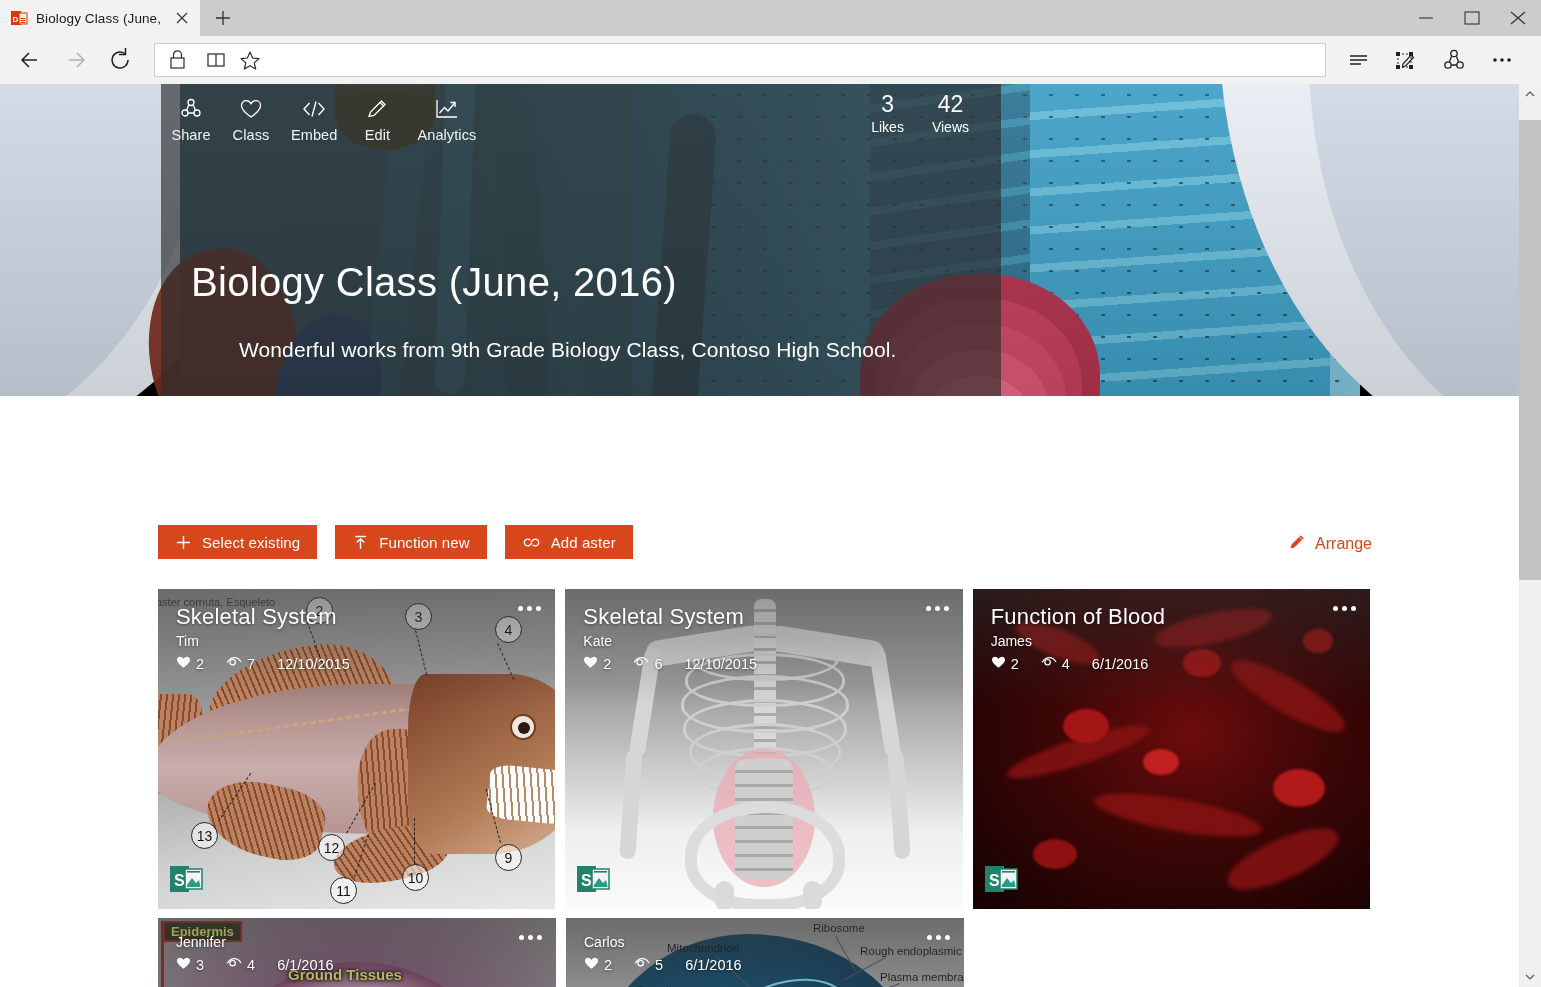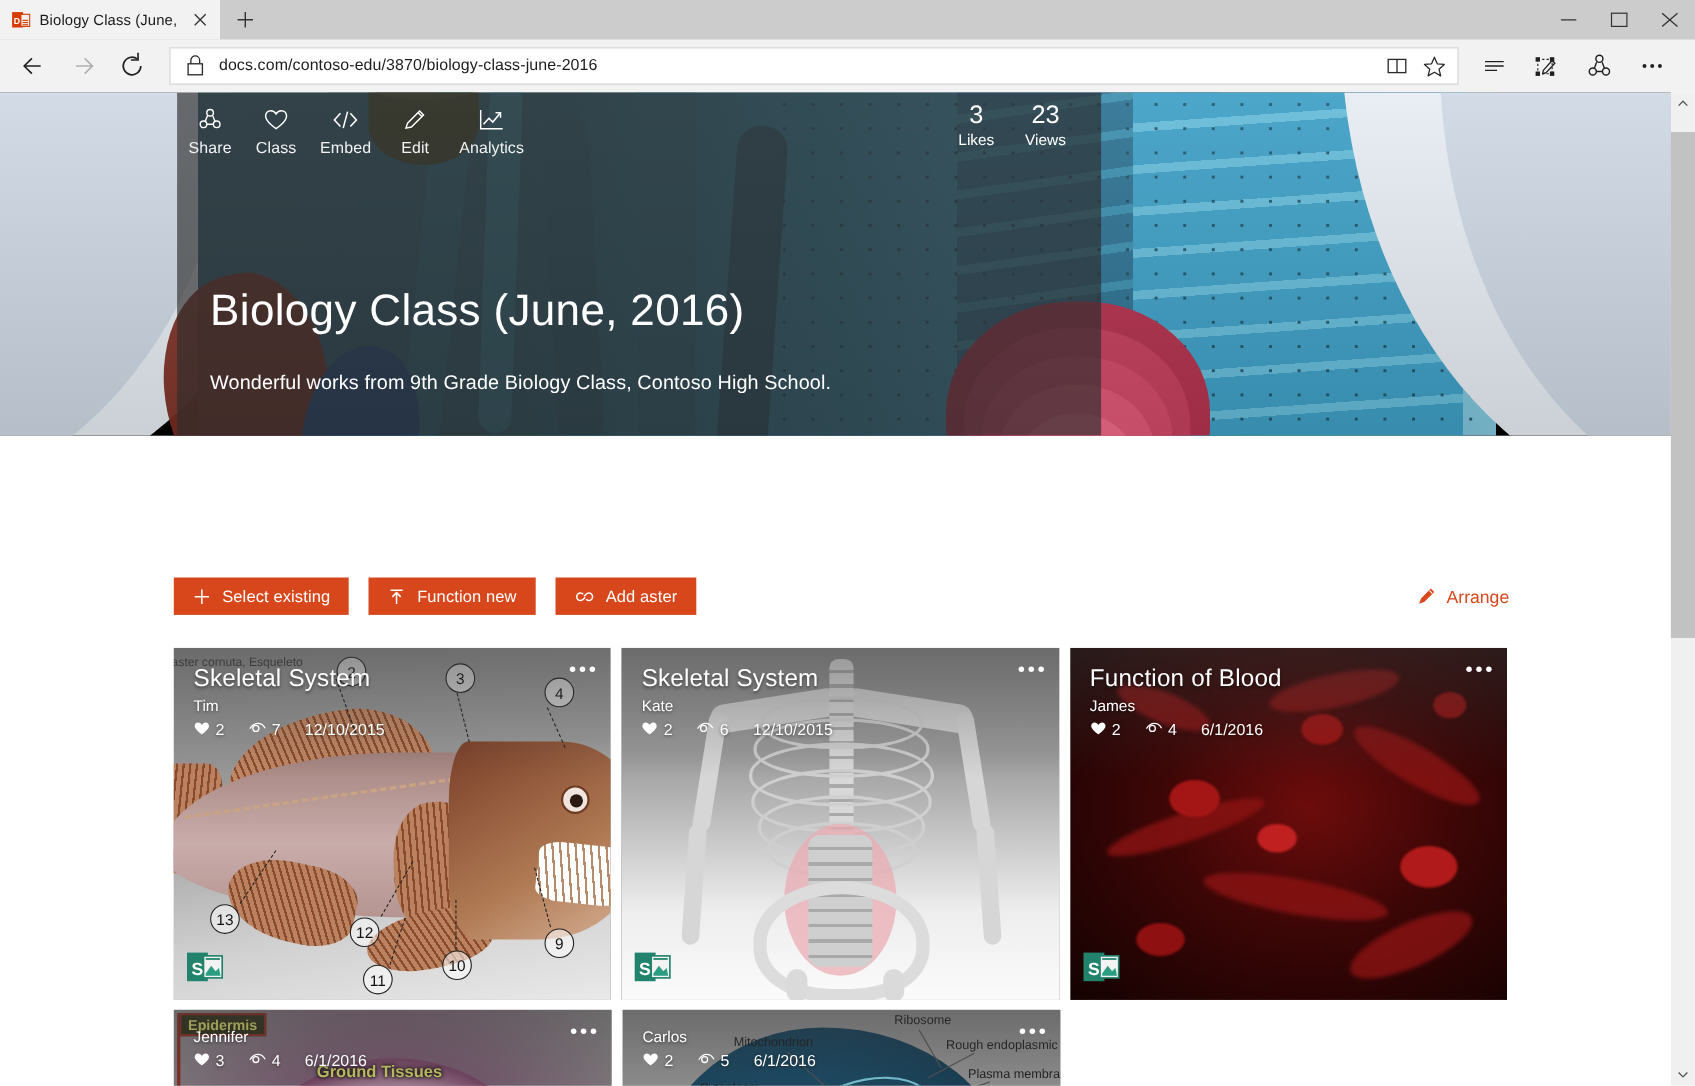--- a/index.html
+++ b/index.html
@@ -117,21 +117,21 @@
   .tb-ico { height:30px; display:flex; align-items:center; justify-content:center; }
   .tb-label { font-size:14.5px; margin-top:3px; color:#f2f2f2; letter-spacing:.1px;}
   .tb-spacer { flex:1 1 auto; }
   .tb-stat { display:flex; flex-direction:column; align-items:center; padding: 0 14px; color:#fff;}
   .tb-stat .num { font-size:23px; line-height:28px; font-weight:300;}
   .tb-stat .cap { font-size:14px; margin-top:1px; }
 
   .hero-text { position:absolute; left:191px; top:172px; width:800px; color:#fff; }
   .hero-title { font-size:40px; font-weight:300; line-height:52px; letter-spacing:.3px; }
   .hero-sub { font-size:15px; margin-top:2px; letter-spacing:.1px; }
-  .hero-desc { font-size:18px; margin-top:30px; letter-spacing:.1px; }
+  .hero-desc { font-size:21px; margin-top:30px; letter-spacing:.1px;margin-left:48px; }
   .btnrow { position:absolute; left:158px; top:441px; display:flex; gap:18px; }
   .abtn {
     height:34px; background:#d8471b; color:#fff; border:none;
     display:flex; align-items:center; gap:10px; padding: 0 17px;
     font-size:15px; font-family:"Liberation Sans", sans-serif; cursor:pointer;
     letter-spacing:.1px;
   }
   .abtn .ico { display:flex; align-items:center; }
   .arrange {
     position:absolute; right:147px; top:448px; display:flex; align-items:center; gap:8px;
@@ -305,21 +305,20 @@
       </svg>
     </div>
 
     <div class="urlwrap">
       <span class="lockbox">
         <svg width="44" height="32" viewBox="0 0 44 32">
           <rect x="16" y="14" width="13" height="10" fill="none" stroke="#2a2a2a" stroke-width="1.2"></rect>
           <path d="M18.5 14 v-3.2 a4 4 0 0 1 8 0 V14" fill="none" stroke="#2a2a2a" stroke-width="1.2"></path>
         </svg>
       </span>
-      <span class="urltext">docs.com/contoso-edu/3870/biology-class-june-2016</span>
       <span class="url-icon">
         <svg width="34" height="32" viewBox="0 0 34 32">
           <rect x="9" y="10" width="16" height="12" fill="none" stroke="#2a2a2a" stroke-width="1.2"></rect>
           <path d="M17 10 V22" stroke="#2a2a2a" stroke-width="1.2"></path>
         </svg>
       </span>
       <span class="url-icon">
         <svg width="34" height="32" viewBox="0 0 34 32">
           <path d="M17 8 L19.6 14 L26 14.6 L21.2 18.9 L22.7 25 L17 21.7 L11.3 25 L12.8 18.9 L8 14.6 L14.4 14 Z" fill="none" stroke="#2a2a2a" stroke-width="1.2" stroke-linejoin="round"></path>
         </svg>
@@ -446,21 +445,21 @@
           <span class="tb-label">Analytics</span>
         </div>
 
         <div class="tb-spacer"></div>
 
         <div class="tb-stat">
           <span class="num">3</span>
           <span class="cap">Likes</span>
         </div>
         <div class="tb-stat">
-          <span class="num">23</span>
+          <span class="num">42</span>
           <span class="cap">Views</span>
         </div>
         <div style="width:18px"></div>
       </div>
 
       <div class="hero-text">
         <div class="hero-title">Biology Class (June, 2016)</div>
         <div class="hero-desc">Wonderful works from 9th Grade Biology Class, Contoso High School.</div>
       </div>
     </div>

